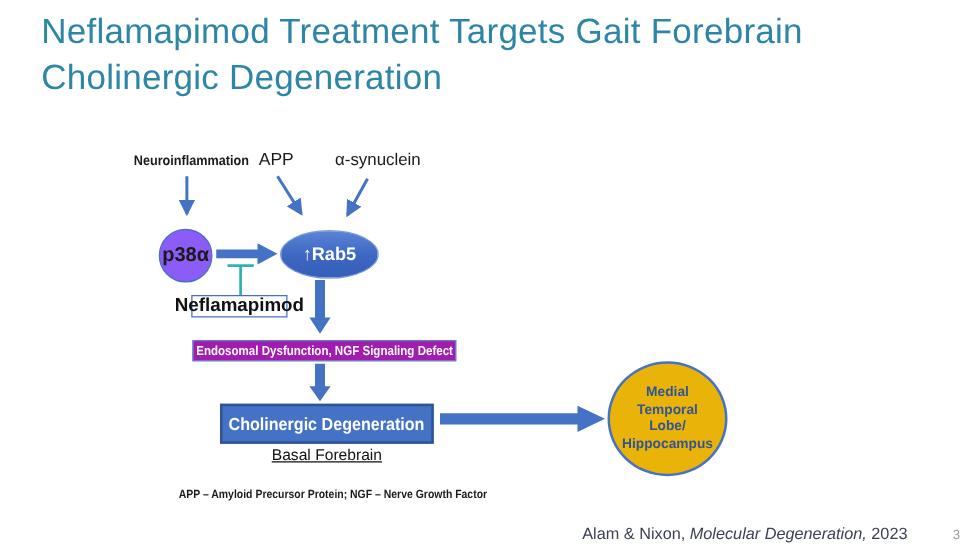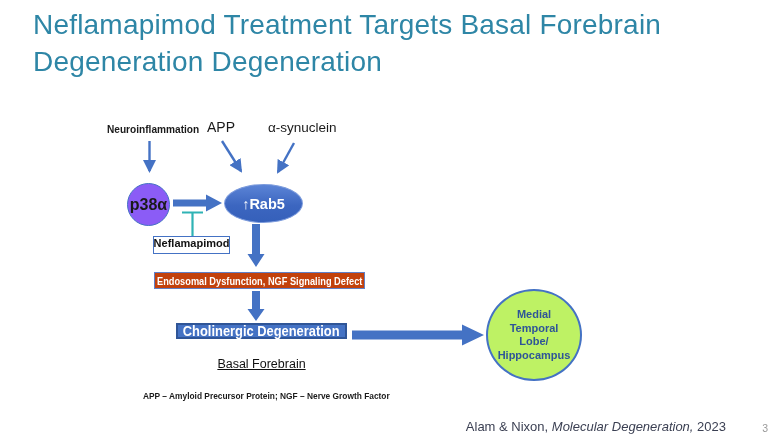--- a/index.html
+++ b/index.html
@@ -27,68 +27,68 @@
   .rab5{
     position:absolute;left:224px;top:184px;width:79px;height:39px;border-radius:50%;
     background:linear-gradient(180deg,#5b84d6 0%,#3c66c0 55%,#3560ba 100%);
     border:1px solid #7c9bdc;box-sizing:border-box;
     display:flex;align-items:center;justify-content:center;
     color:#fff;font-size:14.5px;font-weight:700;
   }
   .nef{
     position:absolute;left:153px;top:236px;width:77px;height:18px;box-sizing:border-box;
     background:#fff;border:1.5px solid #4472C4;
-    display:flex;align-items:flex-start;justify-content:center;
-    font-size:11px;font-weight:700;color:#111;white-space:nowrap;
+    display:flex;align-items:flex-end;justify-content:center;
+    font-size:15px;font-weight:700;color:#111;white-space:nowrap;
   }
   .endo{
     position:absolute;left:154px;top:272px;width:211px;height:17px;box-sizing:border-box;
-    background:#c2410c;border:1px solid #5f80c8;
+    background:#a21caf;border:1px solid #5f80c8;
     display:flex;align-items:center;justify-content:center;
   }
   .endo span{color:#fff;font-size:10.5px;font-weight:700;white-space:nowrap;transform:scaleX(.88);transform-origin:center;}
   .chol{
-    position:absolute;left:176px;top:323px;width:171px;height:16px;box-sizing:border-box;
+    position:absolute;left:176px;top:323px;width:171px;height:32px;box-sizing:border-box;
     background:#4472C4;border:2px solid #2F5597;
     display:flex;align-items:center;justify-content:center;
   }
   .chol span{color:#fff;font-size:14px;font-weight:700;white-space:nowrap;transform:scaleX(.92);transform-origin:center;}
   .basal{
     position:absolute;left:176px;top:357px;width:171px;text-align:center;
     font-size:12.5px;font-weight:400;text-decoration:underline;color:#111;white-space:nowrap;
   }
   .footnote{
     position:absolute;left:143px;top:390px;
     font-size:9.5px;font-weight:600;color:#1a1a1a;white-space:nowrap;
     transform:scaleX(.88);transform-origin:left center;
   }
   .mtl{
     position:absolute;left:486px;top:289px;width:96px;height:92px;border-radius:50%;
-    border:2px solid #4472C4;background:#bef264;box-sizing:border-box;
+    border:2px solid #4472C4;background:#eab308;box-sizing:border-box;
     display:flex;align-items:center;justify-content:center;text-align:center;
   }
   .mtl span{color:#2F5597;font-size:11px;font-weight:700;line-height:13.5px;white-space:pre-line;}
   .outcomes{
     position:absolute;left:589px;top:308px;
     color:#1a1a1a;font-size:9.5px;font-weight:700;line-height:12px;white-space:pre-line;
   }
   .citation{
     position:absolute;right:54px;top:419px;font-size:13px;color:#3A3F52;white-space:nowrap;
   }
   .citation em{font-style:italic;}
   .pagenum{
     position:absolute;right:12px;top:422px;font-size:10.5px;color:#9a9a9a;
   }
 </style>
 </head>
 <body>
 
 <div class="slide">
 
-  <h1 class="title">Neflamapimod Treatment Targets Basal Forebrain Degeneration Degeneration</h1>
+  <h1 class="title">Neflamapimod Treatment Targets Gait Forebrain Cholinergic Degeneration</h1>
 
   <div class="lbl lbl-neuro">Neuroinflammation</div>
   <div class="lbl lbl-app">APP</div>
   <div class="lbl lbl-asyn">α-synuclein</div>
 
   <svg class="arrows" width="780" height="439" viewBox="0 0 780 439">
     <defs>
       <marker id="ah" viewBox="0 0 10 10" refX="8.5" refY="5" markerWidth="5.5" markerHeight="5.5" orient="auto-start-reverse">
         <path d="M0,0 L10,5 L0,10 z" fill="#4472C4"></path>
       </marker>

